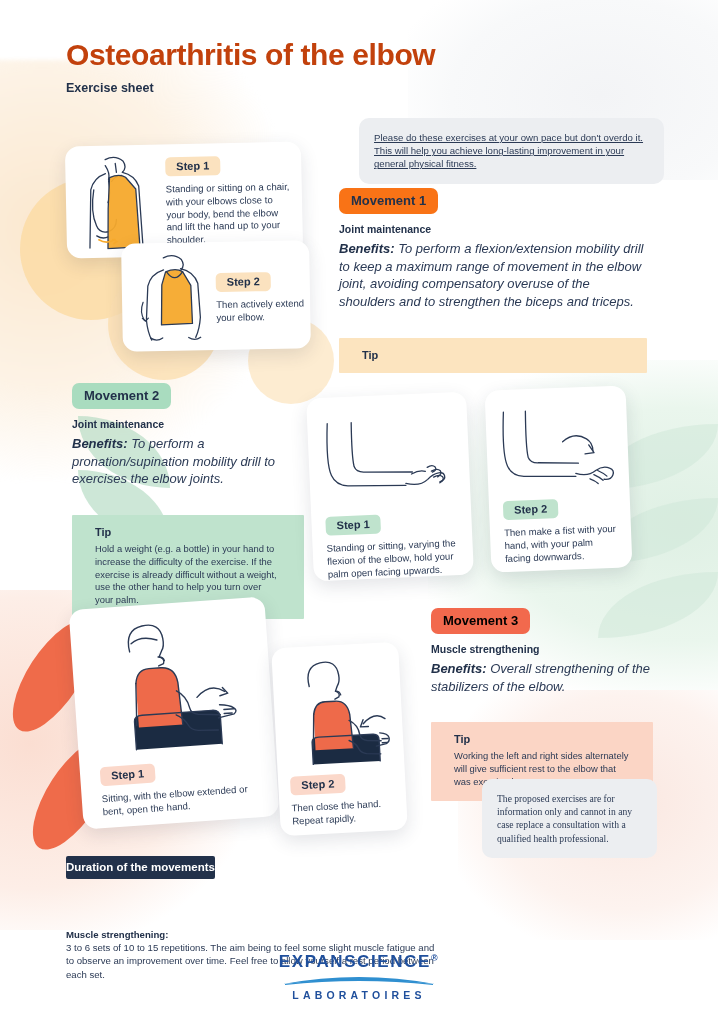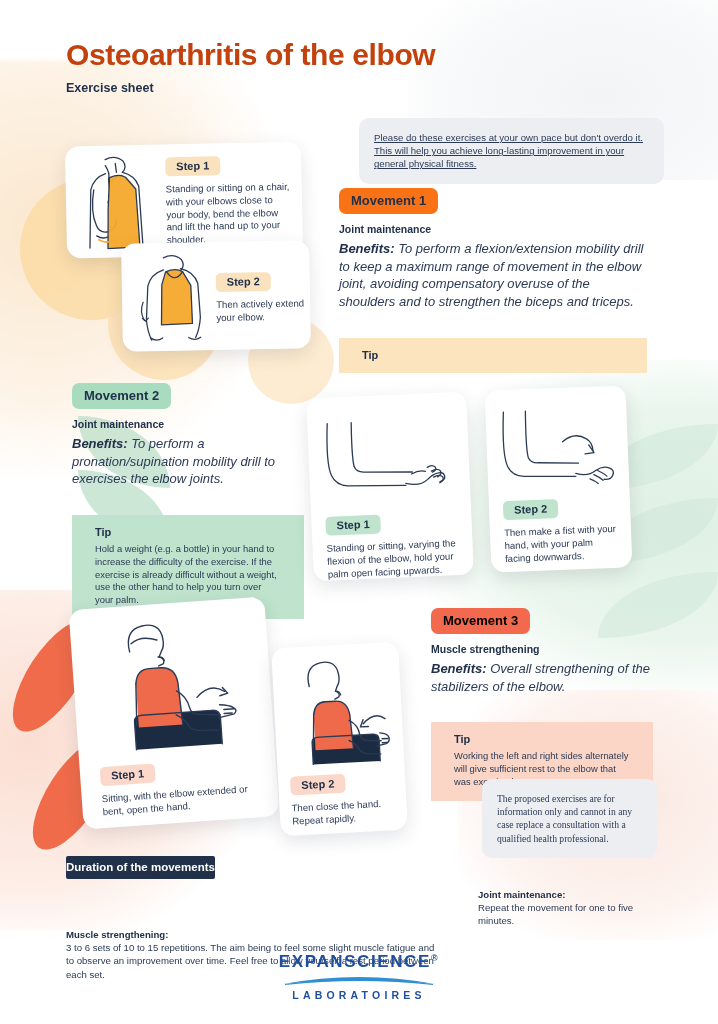--- a/index.html
+++ b/index.html
@@ -387,24 +387,20 @@
     </div>
   </div>
 
   <div class="note-grey" style="left:482px; top:779px; width:175px;font-family:Liberation Serif, serif;">The proposed exercises are for information only and cannot in any case replace a consultation with a qualified health professional.</div>
 
   <div class="dur-badge">Duration of the movements</div>
   <div class="dur-col" style="left:66px; top:888px; width:375px;margin-top:40px;">
     <b>Muscle strengthening:</b><br>
     <span>3 to 6 sets of 10 to 15 repetitions. The aim being to feel some slight muscle fatigue and to observe an improvement over time. Feel free to allow yourself a rest period between each set.</span>
   </div>
-  <div class="dur-col" style="left:478px; top:888px; width:190px;">
-    <b>Joint maintenance:</b><br>
-    <span>Repeat the movement for one to five minutes.</span>
-  </div>
 
   <div class="logo">
     <div>
       <span class="logo-main">EXPANSCIENCE</span><span class="logo-main logo-sup">®</span>
     </div>
     <svg class="logo-swoosh" width="156" height="12" viewBox="0 0 156 12">
       <path d="M2 10 Q78 -4 154 10 Q78 2 2 10 Z" fill="#2f8fd0"></path>
       <path d="M4 10 Q78 0 152 10 L152 11 Q78 3 4 11 Z" fill="#2f8fd0"></path>
     </svg>
     <div class="logo-sub">LABORATOIRES</div>

